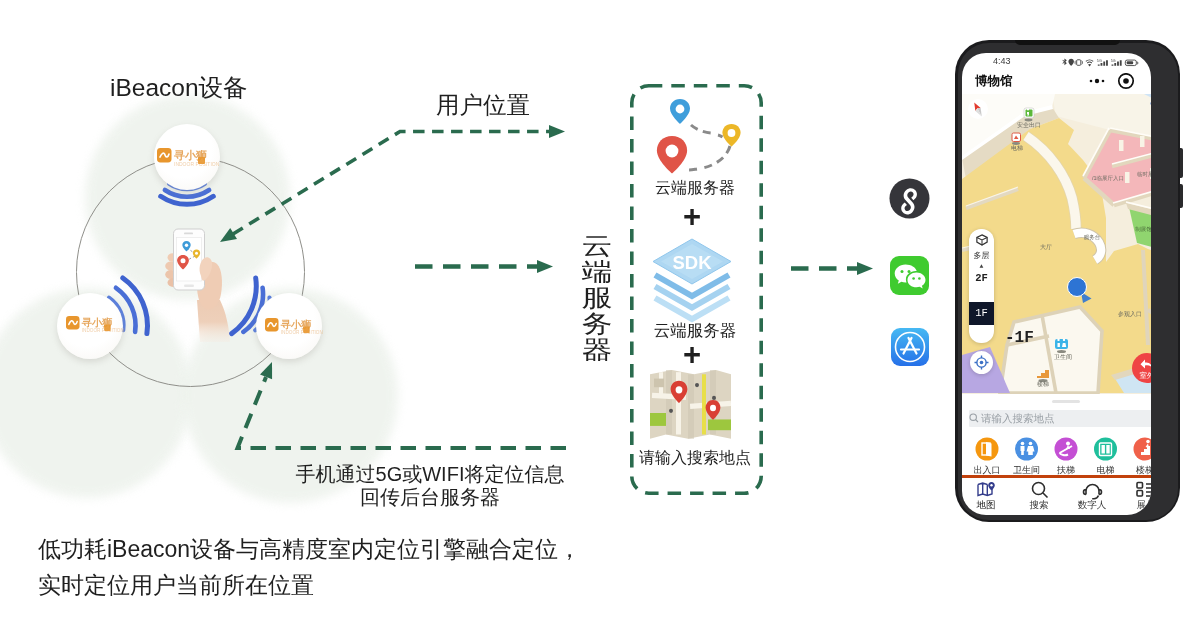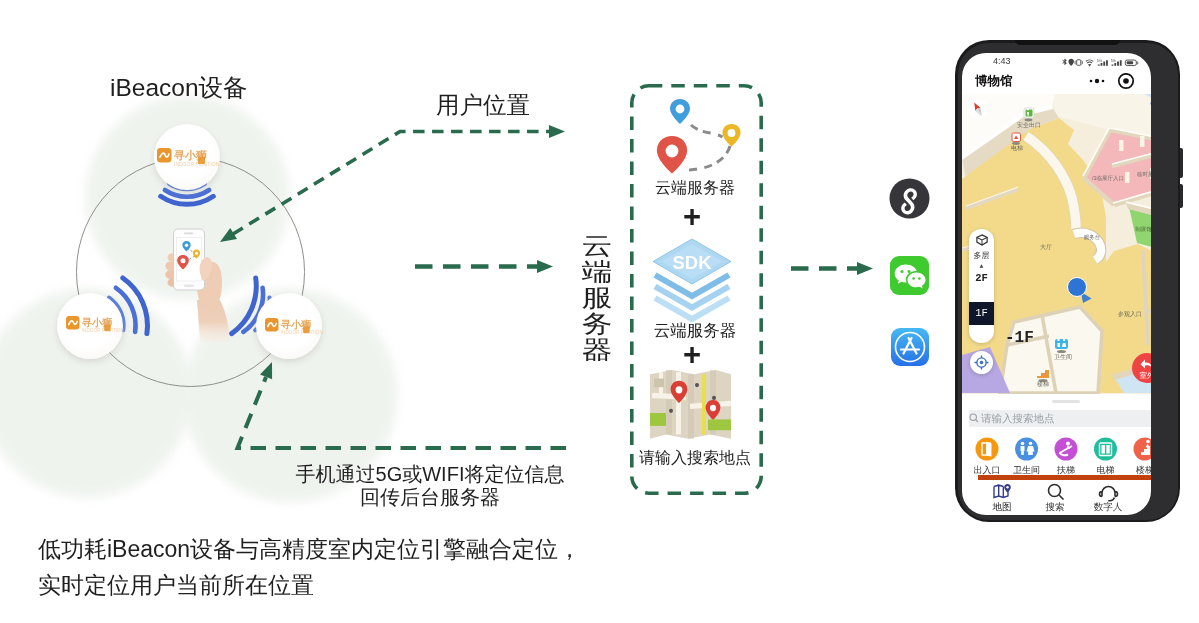--- a/index.html
+++ b/index.html
@@ -410,21 +410,21 @@
     </g>
     <g font-size="9" fill="#333" text-anchor="middle" font-family="Liberation Sans">
       <text x="25" y="38">出入口</text>
       <text x="64.5" y="38">卫生间</text>
       <text x="104" y="38">扶梯</text>
       <text x="143.5" y="38">电梯</text>
       <text x="183" y="38">楼梯</text>
     </g>
   </svg>
 
-  <div style="position:absolute;left:16px;top:422px;width:209px;height:40px;border-top:5px solid #c2410c;">
+  <div style="position:absolute;left:0;top:422px;width:209px;height:40px;border-top:3px solid #c2410c;">
     <svg width="209" height="36" viewBox="0 0 209 36">
       <g stroke="#343d8c" stroke-width="1.4" fill="none">
         <path d="M16,6.5 L16,17.5 L20.7,16 L25.3,17.5 L30,16 L30,10.5 M16,6.5 L20.7,5 L25.3,6.5 M20.7,5 L20.7,16 M25.3,6.5 L25.3,17.5"></path>
         <path d="M29.5,4 c2,0 3.3,1.4 3.3,3.2 c0,2.3 -3.3,5.2 -3.3,5.2 c0,0 -3.3,-2.9 -3.3,-5.2 c0,-1.8 1.3,-3.2 3.3,-3.2 Z" fill="#343d8c" stroke="none"></path>
         <circle cx="29.5" cy="7.3" r="1.2" fill="#fff" stroke="none"></circle>
       </g>
       <g stroke="#2e2e2e" stroke-width="1.6" fill="none">
         <circle cx="76.5" cy="10.5" r="6"></circle>
         <path d="M81,15 L85.5,19.5"></path>
         <path d="M124,13 a6.5,6.5 0 0 1 13,0 l0,3.5 M124,13 l0,3.5 M124,11.5 a2.3,2.3 0 1 0 0,5 M137,11.5 a2.3,2.3 0 1 1 0,5 M136.5,17.5 a5,5 0 0 1 -4.5,3.2 l-1.8,0"></path>

